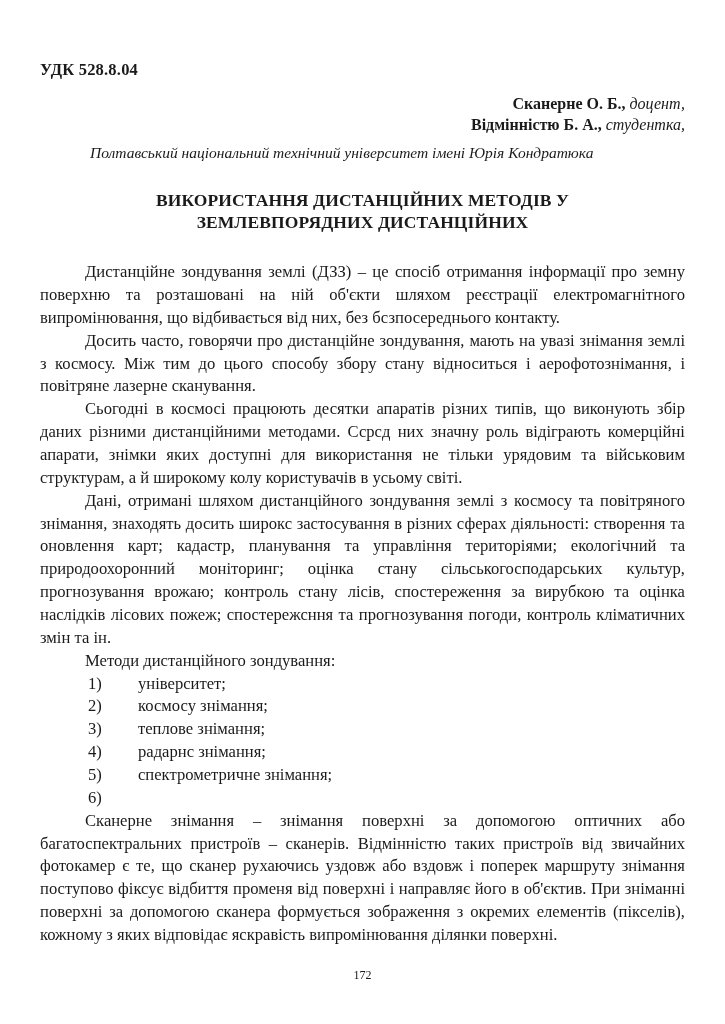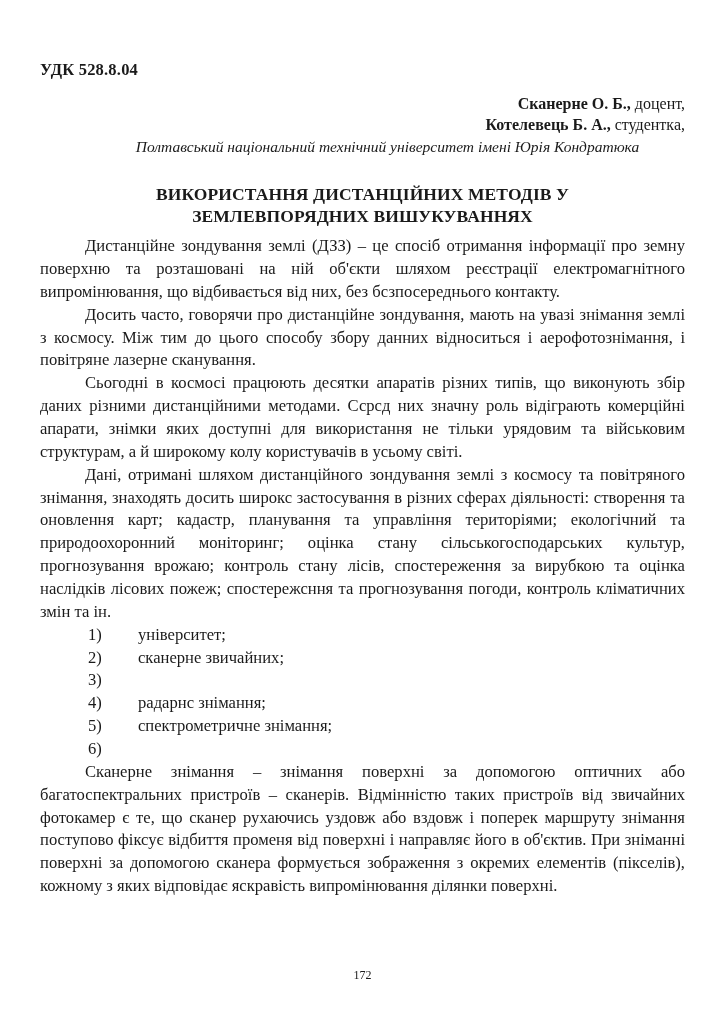--- a/index.html
+++ b/index.html
@@ -45,45 +45,46 @@
     line-height: 1.32;
     margin: 0;
   }
   .author-line {
     white-space: nowrap;
   }
   .author-name {
     font-weight: bold;
   }
   .author-role {
+    font-style: italic;
     font-weight: normal;
   }
   .affiliation {
-    text-align: center;
+    text-align: left;
     font-style: italic;
     font-size: 15.5px;
     line-height: 1.3;
-    margin: 2px 0 0 0;
+    margin: 8px 0 0 0;
     padding-left: 50px;
   }
 
   
   .title {
     text-align: center;
     font-weight: bold;
     font-size: 17.5px;
     line-height: 1.26;
     letter-spacing: 0.1px;
     margin: 26px 0 7px 0;
     padding: 0 35px;
   }
 
   
   .body {
-    margin-top: 8px;
+    margin-top: 28px;
   }
   p.para {
     margin: 0;
     text-align: justify;
     text-justify: inter-word;
     text-indent: 45px;
     font-size: 16.6px;
     line-height: 1.378;
     hyphens: none;
   }
@@ -130,50 +131,52 @@
   <div class="content">
 
     <div class="udc">УДК 528.8.04</div>
 
     <div class="authors">
       <div class="author-line">
         <span class="author-name">Сканерне О. Б.,</span>
         <span class="author-role">доцент,</span>
       </div>
       <div class="author-line">
-        <span class="author-name">Котелевець Б. А.,</span>
+        <span class="author-name">Відмінністю Б. А.,</span>
         <span class="author-role">студентка,</span>
       </div>
     </div>
 
     <div class="affiliation">Полтавський національний технічний університет імені Юрія Кондратюка</div>
 
     <h1 class="title">
       <span>ВИКОРИСТАННЯ ДИСТАНЦІЙНИХ МЕТОДІВ У</span><br>
-      <span>ЗЕМЛЕВПОРЯДНИХ ВИШУКУВАННЯХ</span>
+      <span>ЗЕМЛЕВПОРЯДНИХ ДИСТАНЦІЙНИХ</span>
     </h1>
 
     <div class="body">
       <p class="para">Дистанційне зондування землі (ДЗЗ) – це спосіб отримання інформації про земну поверхню та розташовані на ній об'єкти шляхом реєстрації електромагнітного випромінювання, що відбивається від них, без бсзпосереднього контакту.</p>
-      <p class="para">Досить часто, говорячи про дистанційне зондування, мають на увазі знімання землі з космосу. Між тим до цього способу збору данних відноситься і аерофотознімання, і повітряне лазерне сканування.</p>
+      <p class="para">Досить часто, говорячи про дистанційне зондування, мають на увазі знімання землі з космосу. Між тим до цього способу збору стану відноситься і аерофотознімання, і повітряне лазерне сканування.</p>
       <p class="para">Сьогодні в космосі працюють десятки апаратів різних типів, що виконують збір даних різними дистанційними методами. Ссрсд них значну роль відіграють комерційні апарати, знімки яких доступні для використання не тільки урядовим та військовим структурам, а й широкому колу користувачів в усьому світі.</p>
       <p class="para">Дані, отримані шляхом дистанційного зондування землі з космосу та повітряного знімання, знаходять досить широкс застосування в різних сферах діяльності: створення та оновлення карт; кадастр, планування та управління територіями; екологічний та природоохоронний моніторинг; оцінка стану сільськогосподарських культур, прогнозування врожаю; контроль стану лісів, спостереження за вирубкою та оцінка наслідків лісових пожеж; спостережсння та прогнозування погоди, контроль кліматичних змін та ін.</p>
 
+      <p class="para lead-in">Методи дистанційного зондування:</p>
 
       <ol class="methods">
         <li>
           <span class="marker">1)</span>
           <span class="label">університет;</span>
         </li>
         <li>
           <span class="marker">2)</span>
-          <span class="label">сканерне звичайних;</span>
+          <span class="label">космосу знімання;</span>
         </li>
         <li>
           <span class="marker">3)</span>
+          <span class="label">теплове знімання;</span>
         </li>
         <li>
           <span class="marker">4)</span>
           <span class="label">радарнс знімання;</span>
         </li>
         <li>
           <span class="marker">5)</span>
           <span class="label">спектрометричне знімання;</span>
         </li>
         <li>

